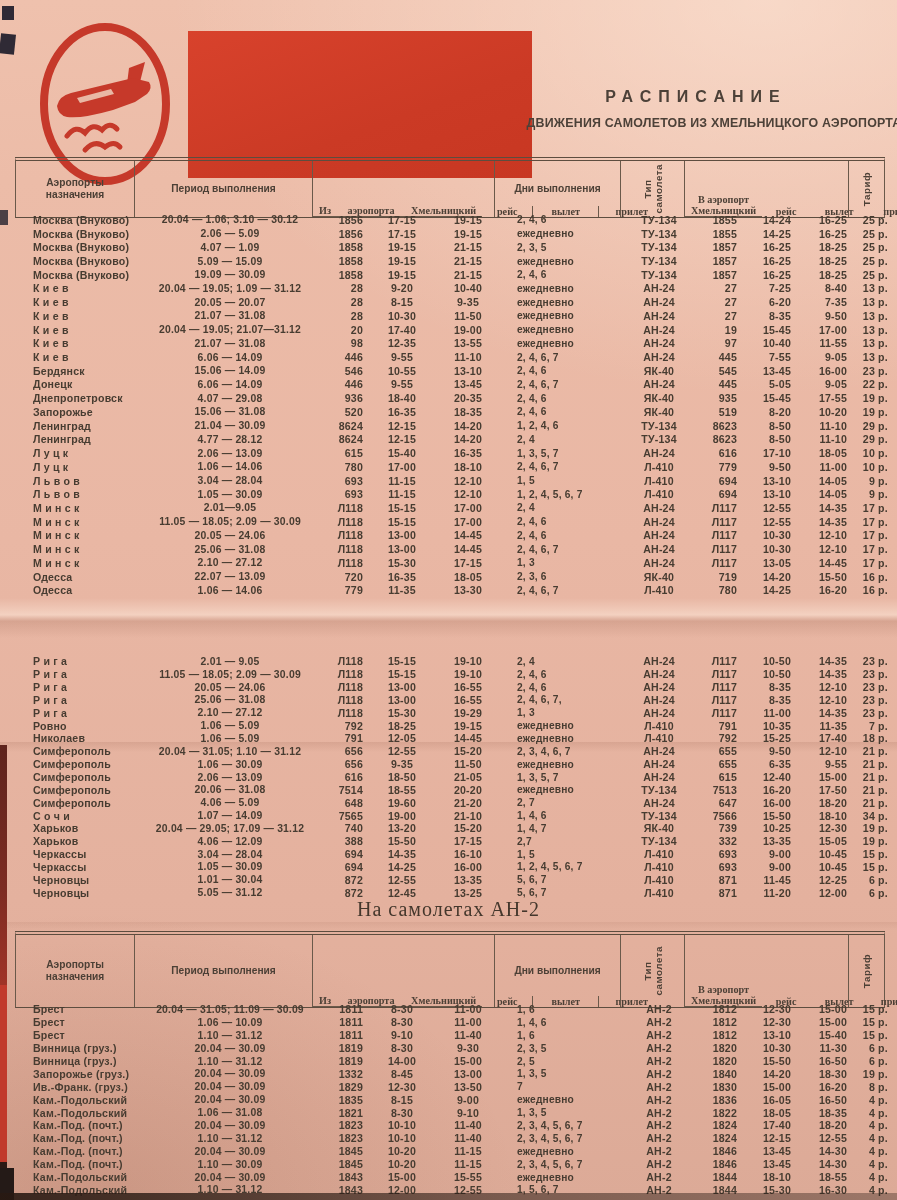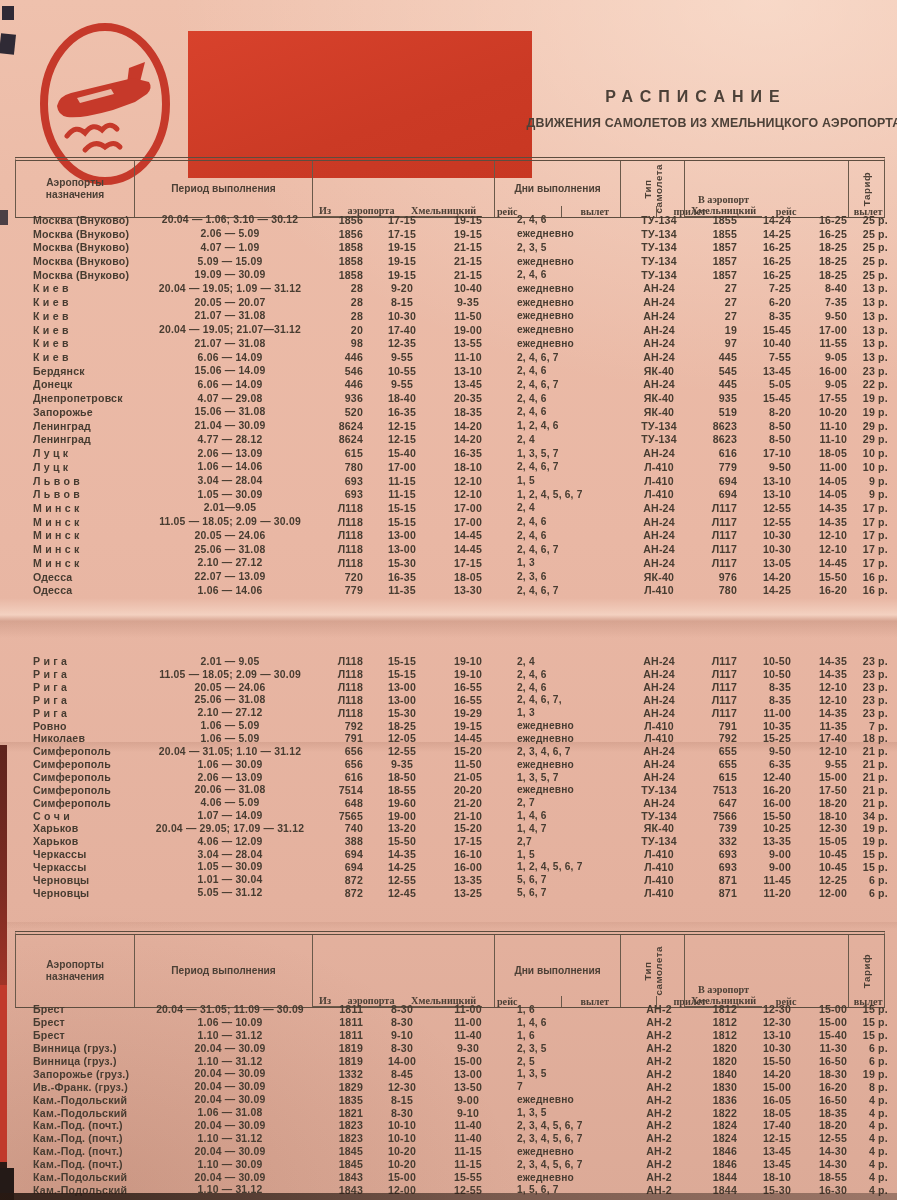--- a/index.html
+++ b/index.html
@@ -31,21 +31,21 @@
   .t1h{top:157px;height:56px;}
   .t3h{top:931px;height:72px;}
   .thead>div{border-left:1.2px solid #6a594a;}
   .thead>div:first-child{border-left:none;}
   .hc{display:flex;align-items:center;justify-content:center;text-align:center;line-height:12px;padding:0 4px;}
   .hgroup{display:flex;flex-direction:row;padding:0;align-items:flex-end;font-family:Liberation Serif, serif;}
   .glabel{flex:0 0 26px;display:flex;align-items:center;justify-content:center;text-align:center;
     border-bottom:1.1px solid #6a594a;line-height:11px;padding:1px 6px 0 6px;}
   .t3h .glabel{flex-basis:34px;}
   .gl1{word-spacing:14px;white-space:nowrap;}
-  .gsub{flex:1;display:grid;align-items:center;gap:29px;}
+  .gsub{flex:1;display:grid;align-items:center;}
   .g3a{grid-template-columns:50px 66px 66px;}
   .g3b{grid-template-columns:48px 58px 58px;}
   .gsub span{text-align:center;}
   .g3a span + span{border-left:1.1px solid #6a594a;height:100%;display:flex;align-items:center;justify-content:center;}
   .vert{padding:0;}
   .vbox{writing-mode:vertical-rl;transform:rotate(180deg);font-size:9.8px;line-height:11px;
     letter-spacing:.5px;text-align:center;margin:auto;}
   .vbox span{display:block;}
 
   
@@ -561,21 +561,21 @@
         </div>
       </div>
       <div class="row">
         <div class="c c0">Одесса</div>
         <div class="c c1">22.07 — 13.09</div>
         <div class="c c2">720</div>
         <div class="c c3">16-35</div>
         <div class="c c4">18-05</div>
         <div class="c c5">2, 3, 6</div>
         <div class="c c6">ЯК-40</div>
-        <div class="c c7">976</div>
+        <div class="c c7">719</div>
         <div class="c c8">14-20</div>
         <div class="c c9">15-50</div>
         <div class="c c10">
           <span>16</span>
           <span class="tu">р.</span>
         </div>
       </div>
       <div class="row">
         <div class="c c0">Одесса</div>
         <div class="c c1">1.06 — 14.06</div>
@@ -893,20 +893,21 @@
         <div class="c c7">871</div>
         <div class="c c8">11-20</div>
         <div class="c c9">12-00</div>
         <div class="c c10">
           <span>6</span>
           <span class="tu">р.</span>
         </div>
       </div>
     </div>
 
+  <div class="an2title">На самолетах АН-2</div>
 
   <div class="thead t3h">
     <div class="hc">
         <span>Аэропорты назначения</span>
       </div>
     <div class="hc">
         <span>Период выполнения</span>
       </div>
     <div class="hgroup">
       <div class="glabel gl1">Из аэропорта Хмельницкий</div>

